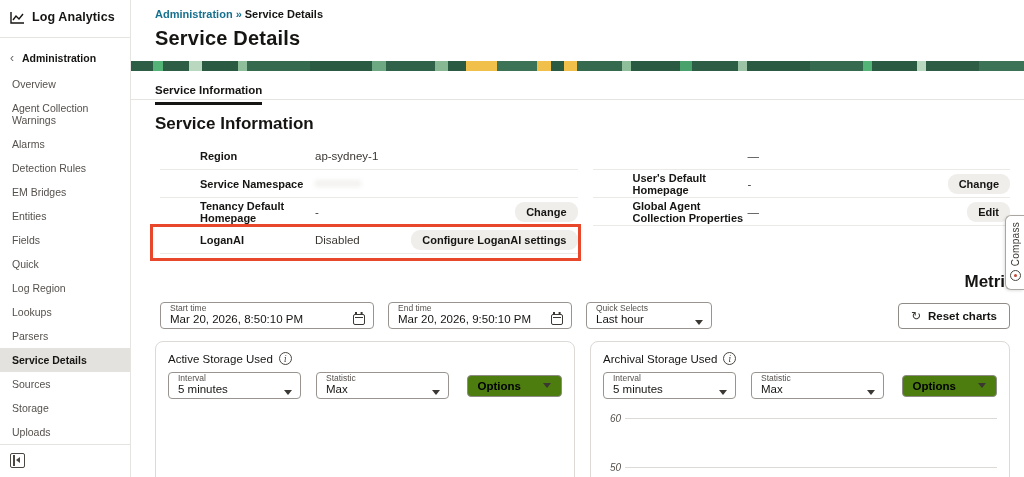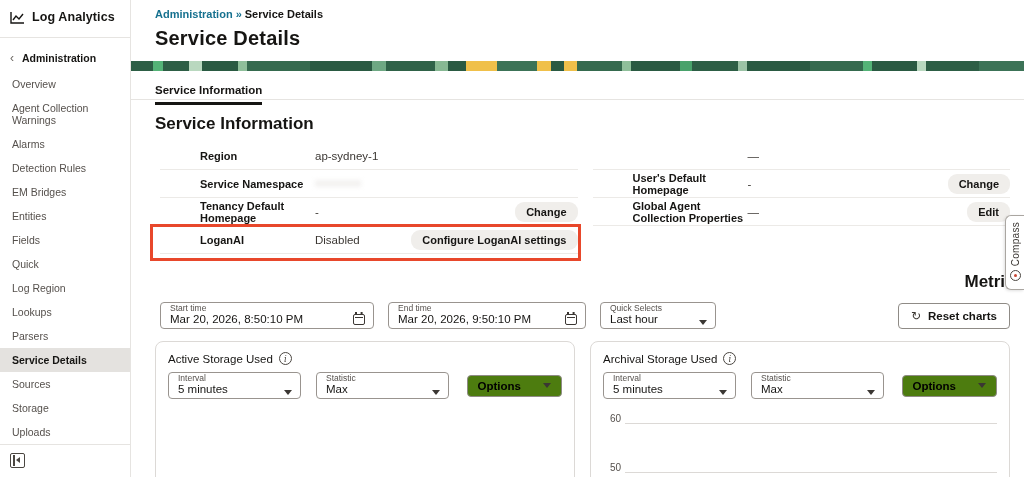--- a/index.html
+++ b/index.html
@@ -68,21 +68,21 @@
 
   
   .metrics-heading { padding:18px 0 8px 24px; font-size:17px; font-weight:800;text-align:right; }
   .controls-row { display:flex; align-items:center; margin:2px 14px 0 29px; gap:14px; }
   .field { border:1px solid #99948f; border-radius:4px; padding:3px 8px 3px 9px;
     display:flex; align-items:flex-end; background:#fff; height:27px; cursor:pointer; }
   .field .txt { line-height:1.05; }
   .field .flabel { font-size:8.5px; color:#55504c; }
   .field .fvalue { font-size:11.5px; color:#161513; }
   .field .tail { margin-left:auto; padding-left:8px; display:flex; align-items:center; }
-  .f-start { width:214px; } .f-end { width:198px; } .f-quick { width:116px; }
+  .f-start { width:214px; } .f-end { width:184px; } .f-quick { width:126px; }
   .caret { width:0; height:0; border-left:4px solid transparent;
     border-right:4px solid transparent; border-top:5px solid #3b3733; }
   .cal { width:12px; height:11px; border:1.3px solid #3b3733; border-radius:2px;
     position:relative; margin-top:2px; }
   .cal::before { content:""; position:absolute; top:-3.4px; left:1.4px; width:1.6px;
     height:3px; background:#3b3733; box-shadow:5.6px 0 0 #3b3733; }
   .cal::after { content:""; position:absolute; left:1.2px; right:1.2px; top:2.2px;
     height:1.2px; background:#3b3733; }
   .btn-outline { margin-left:auto; background:#fff; border:1px solid #8f8b86;
     border-radius:4px; font-size:11.5px; font-weight:700; color:#161513;
@@ -98,21 +98,21 @@
     color:#161513; margin-bottom:7px; }
   .info-icon { width:13px; height:13px; border:1.1px solid #4a4641; border-radius:50%;
     display:inline-flex; align-items:center; justify-content:center; font-size:8.5px;
     font-style:italic; font-family:"DejaVu Serif",serif; color:#4a4641; }
   .card-controls { display:flex; align-items:center; gap:15px; }
   .f-interval,.f-statistic { width:133px; }
   .btn-options { margin-left:auto; background:#4d7c0f; border:1px solid #8f8b86;
     border-radius:4px; font-size:11.5px; font-weight:700; padding:4px 10px;
     display:flex; align-items:center; gap:22px; cursor:pointer; font-family:inherit; }
   .chart-area { margin-top:14px; }
-  .gridrow { display:flex; align-items:flex-end; gap:4px; margin-bottom:38px; }
+  .gridrow { display:flex; align-items:center; gap:4px; margin-bottom:38px;font-style:italic; }
   .gridrow .tick { width:18px; text-align:right; font-size:10px; color:#55504c; }
   .gridrow .gline { flex:1; height:1px; background:#dcd9d6; }
 
   
   .compass-tab { position:absolute; right:0; top:215px; width:19px; height:75px;
     background:#fff; border:1px solid #aaa6a1; border-right:none;
     border-radius:6px 0 0 6px; box-shadow:-1px 1px 3px rgba(0,0,0,.12);
     display:flex; flex-direction:column; align-items:center; padding:6px 0 5px 0;
     cursor:pointer; }
   .compass-label { writing-mode:vertical-rl; transform:rotate(180deg); font-size:10px;

